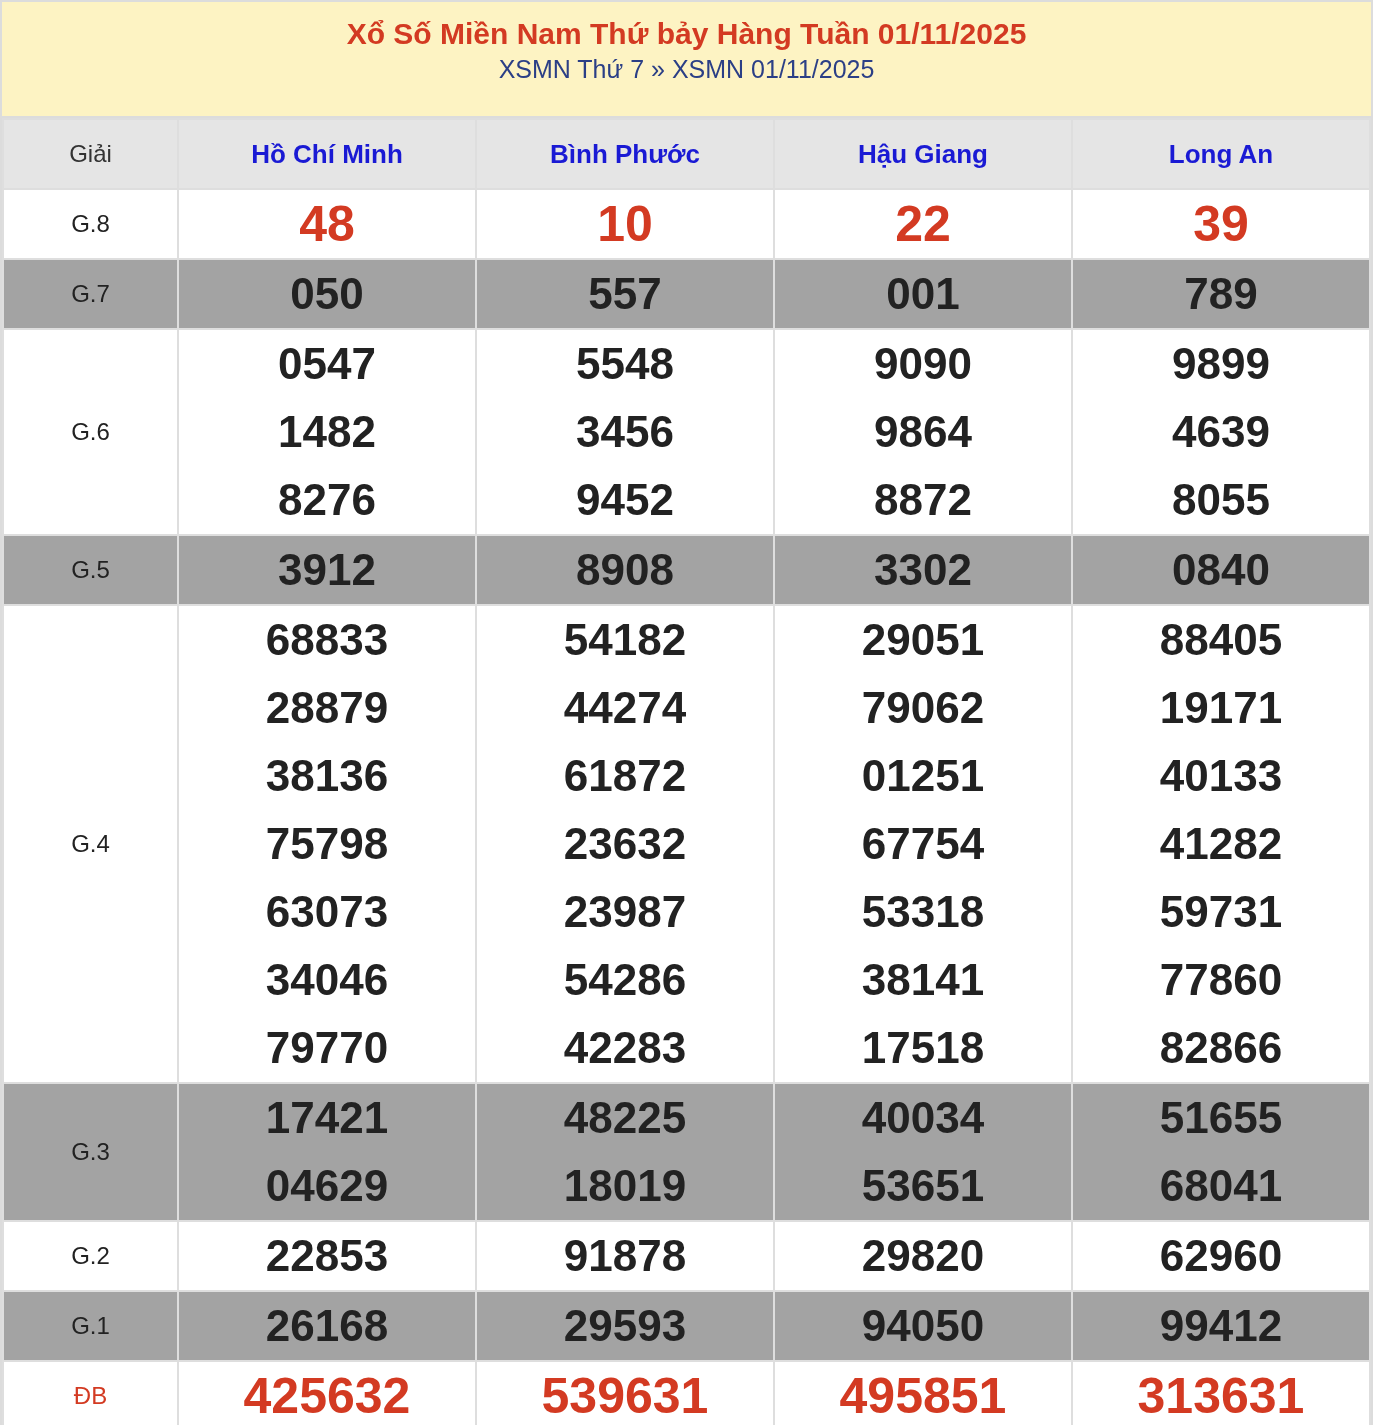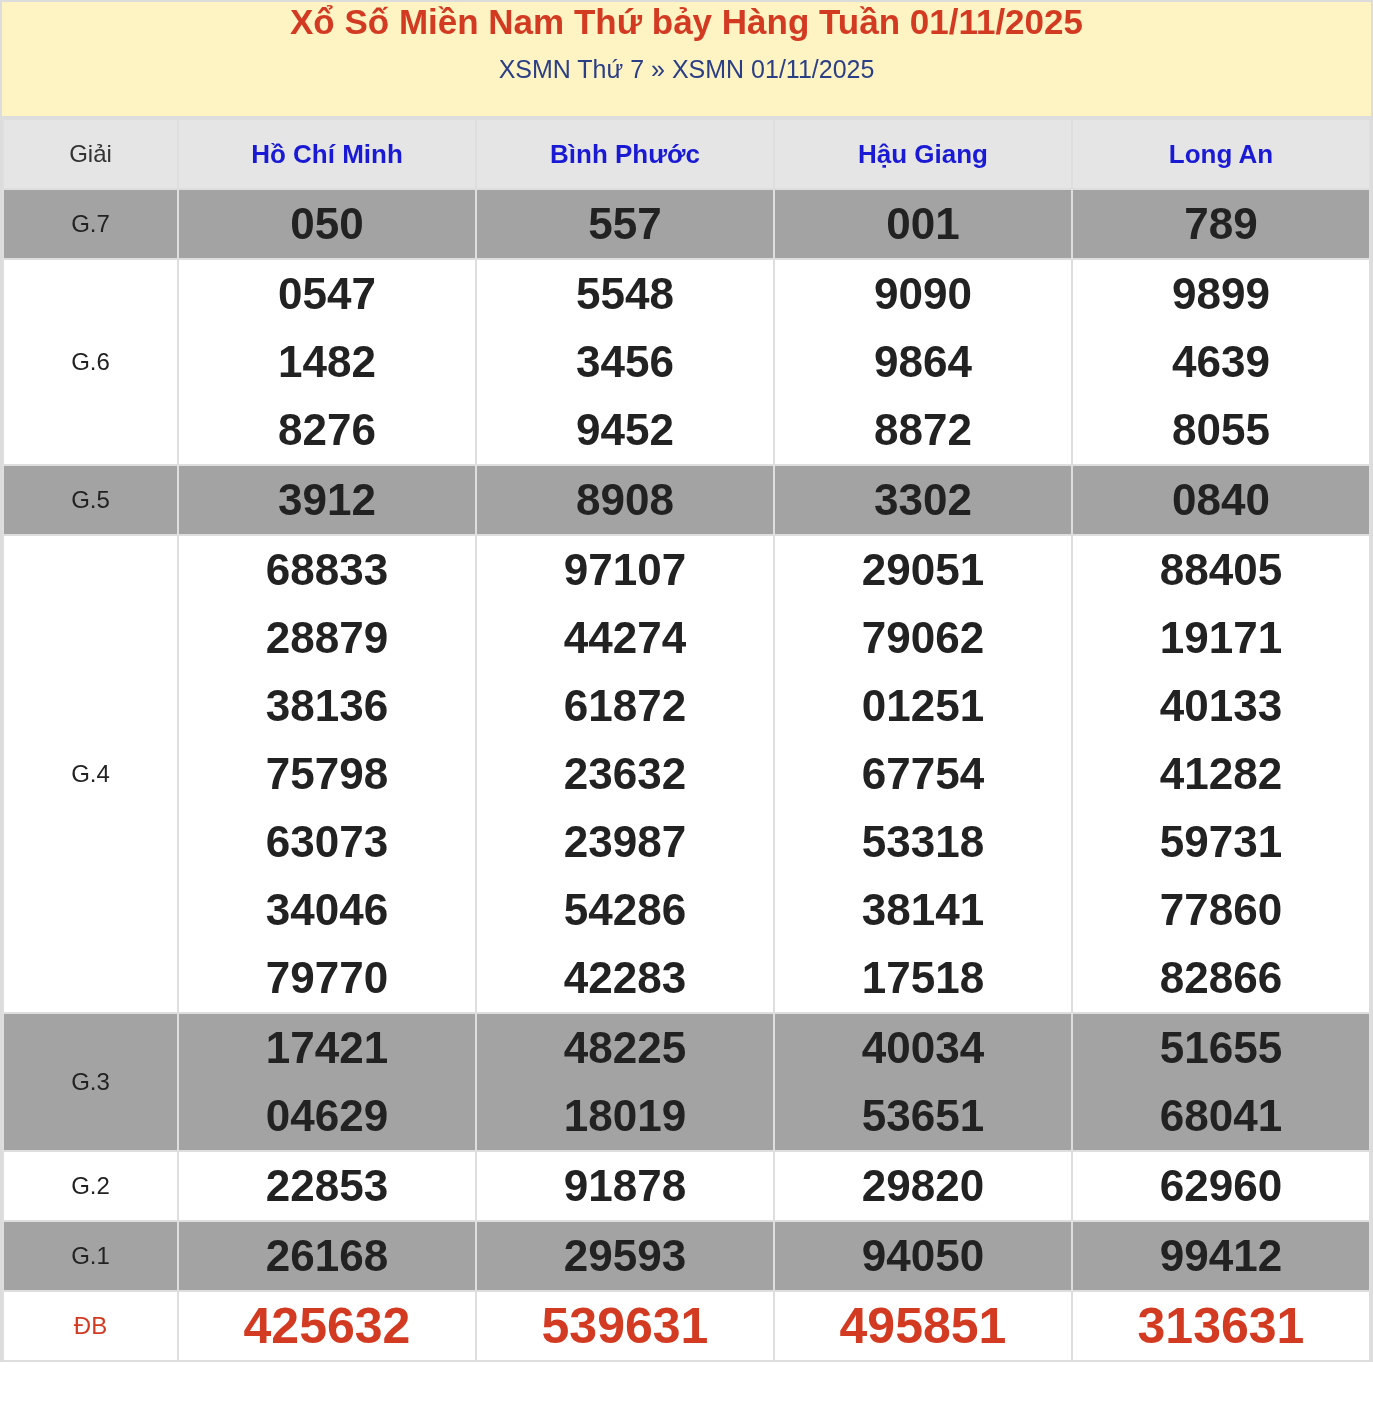--- a/index.html
+++ b/index.html
@@ -4,22 +4,22 @@
 <style>
   * { box-sizing: border-box; margin: 0; padding: 0; }
   html, body { width: 1373px; height: 1425px; background: #ffffff; overflow: hidden; }
   body { font-family: "Liberation Sans", sans-serif; }
   .wrap { width: 1373px; border-left: 2px solid #dcdcdc; border-right: 2px solid #dcdcdc; }
   .header {
     height: 118px; background: #fdf3c3; border-top: 2px solid #dcdcdc;
     border-bottom: 2px solid #dcdcdc; text-align: center;
   }
   .title {
-    display: block; height: 52px;
-    font-size: 35px; font-weight: bold; color: #d33a22; line-height: 40px;
+    display: block; padding-top: 12px; height: 52px;
+    font-size: 30px; font-weight: bold; color: #d33a22; line-height: 40px;
   }
   .subtitle { display: block; font-size: 25px; color: #2b3f86; line-height: 30px; margin-top: 0px; }
   .subtitle a { color: #2b3f86; text-decoration: none; }
   table { border-collapse: collapse; width: 1369px; table-layout: fixed; }
   td, th { border: 2px solid #dedede; text-align: center; vertical-align: middle; }
   th { height: 70px; font-size: 26px; font-weight: bold; color: #1a1ad4; background: #e5e5e5; }
   th.label-h { color: #333333; font-weight: normal; font-size: 24px; }
   td.lbl { font-size: 24px; color: #222222; }
   td.lbl.special { color: #d33a22; }
   .num { display: block; font-weight: bold; font-size: 44px; color: #222222; height: 68px; line-height: 68px; }
@@ -51,20 +51,35 @@
     <thead>
       <tr>
         <th class="label-h">Giải</th>
         <th>Hồ Chí Minh</th>
         <th>Bình Phước</th>
         <th>Hậu Giang</th>
         <th>Long An</th>
       </tr>
     </thead>
     <tbody id="tbody">
+        <tr>
+          <td class="lbl">G.8</td>
+          <td>
+            <span class="num red">48</span>
+          </td>
+          <td>
+            <span class="num red">10</span>
+          </td>
+          <td>
+            <span class="num red">22</span>
+          </td>
+          <td>
+            <span class="num red">39</span>
+          </td>
+        </tr>
         <tr class="gray">
           <td class="lbl">G.7</td>
           <td>
             <span class="num">050</span>
           </td>
           <td>
             <span class="num">557</span>
           </td>
           <td>
             <span class="num">001</span>
@@ -116,21 +131,21 @@
           <td>
             <span class="num">68833</span>
             <span class="num">28879</span>
             <span class="num">38136</span>
             <span class="num">75798</span>
             <span class="num">63073</span>
             <span class="num">34046</span>
             <span class="num">79770</span>
           </td>
           <td>
-            <span class="num">97107</span>
+            <span class="num">54182</span>
             <span class="num">44274</span>
             <span class="num">61872</span>
             <span class="num">23632</span>
             <span class="num">23987</span>
             <span class="num">54286</span>
             <span class="num">42283</span>
           </td>
           <td>
             <span class="num">29051</span>
             <span class="num">79062</span>

